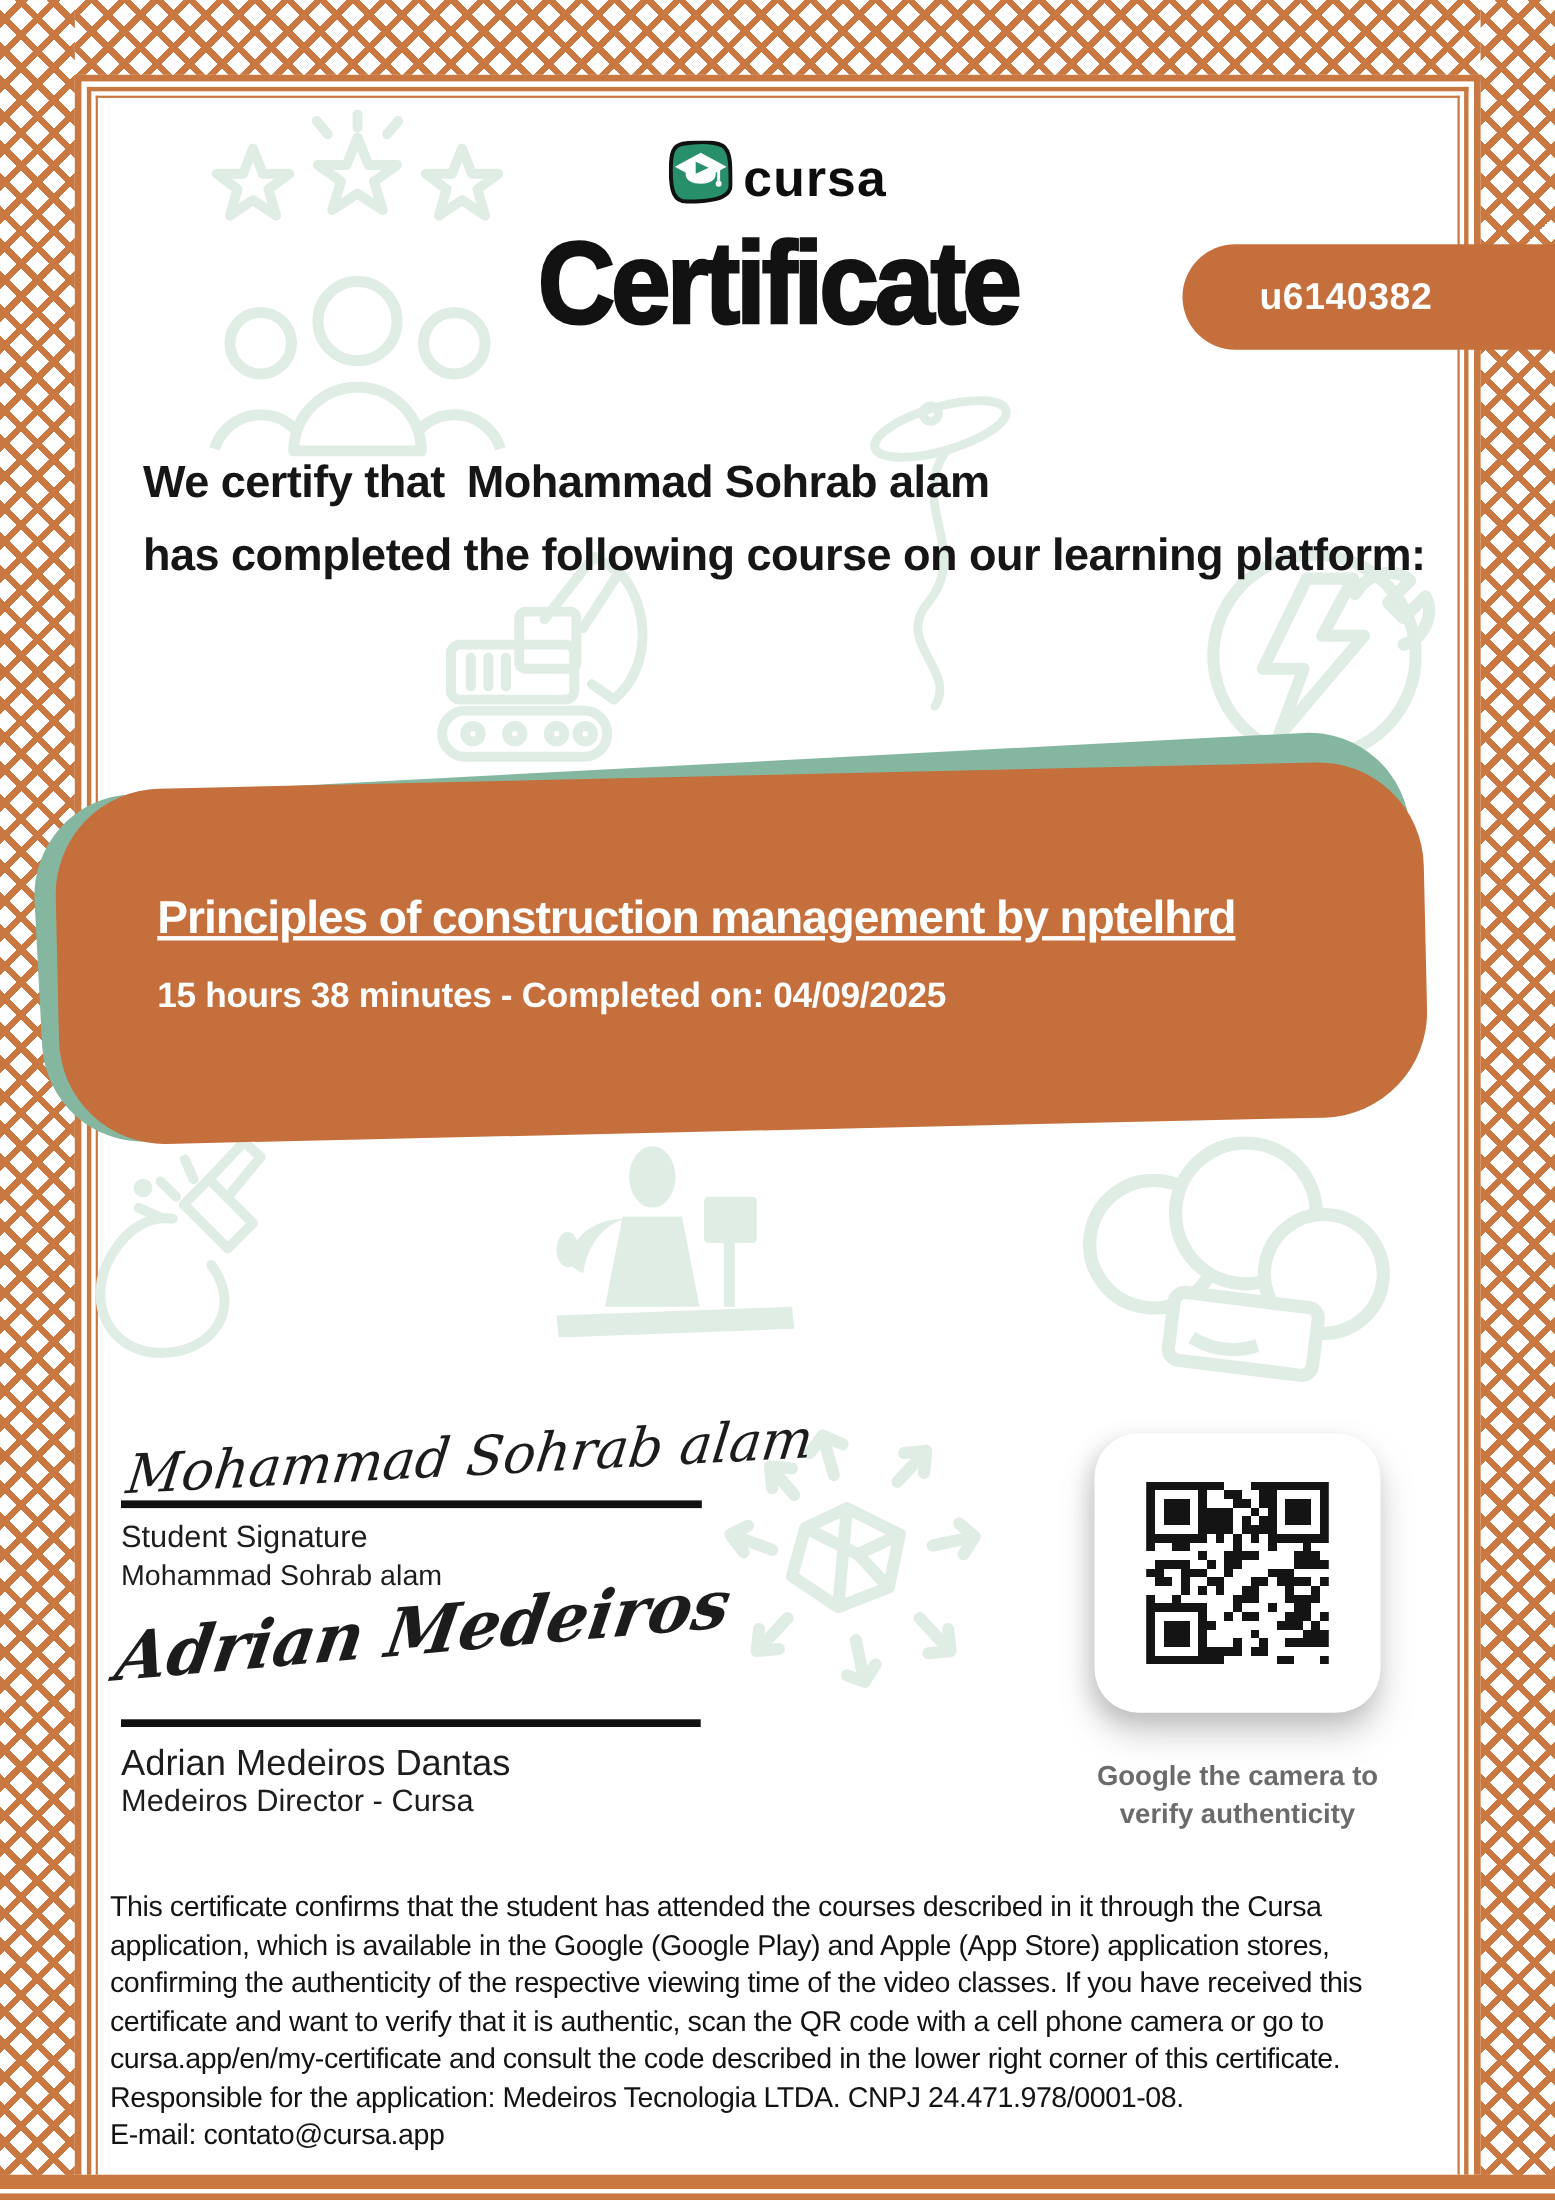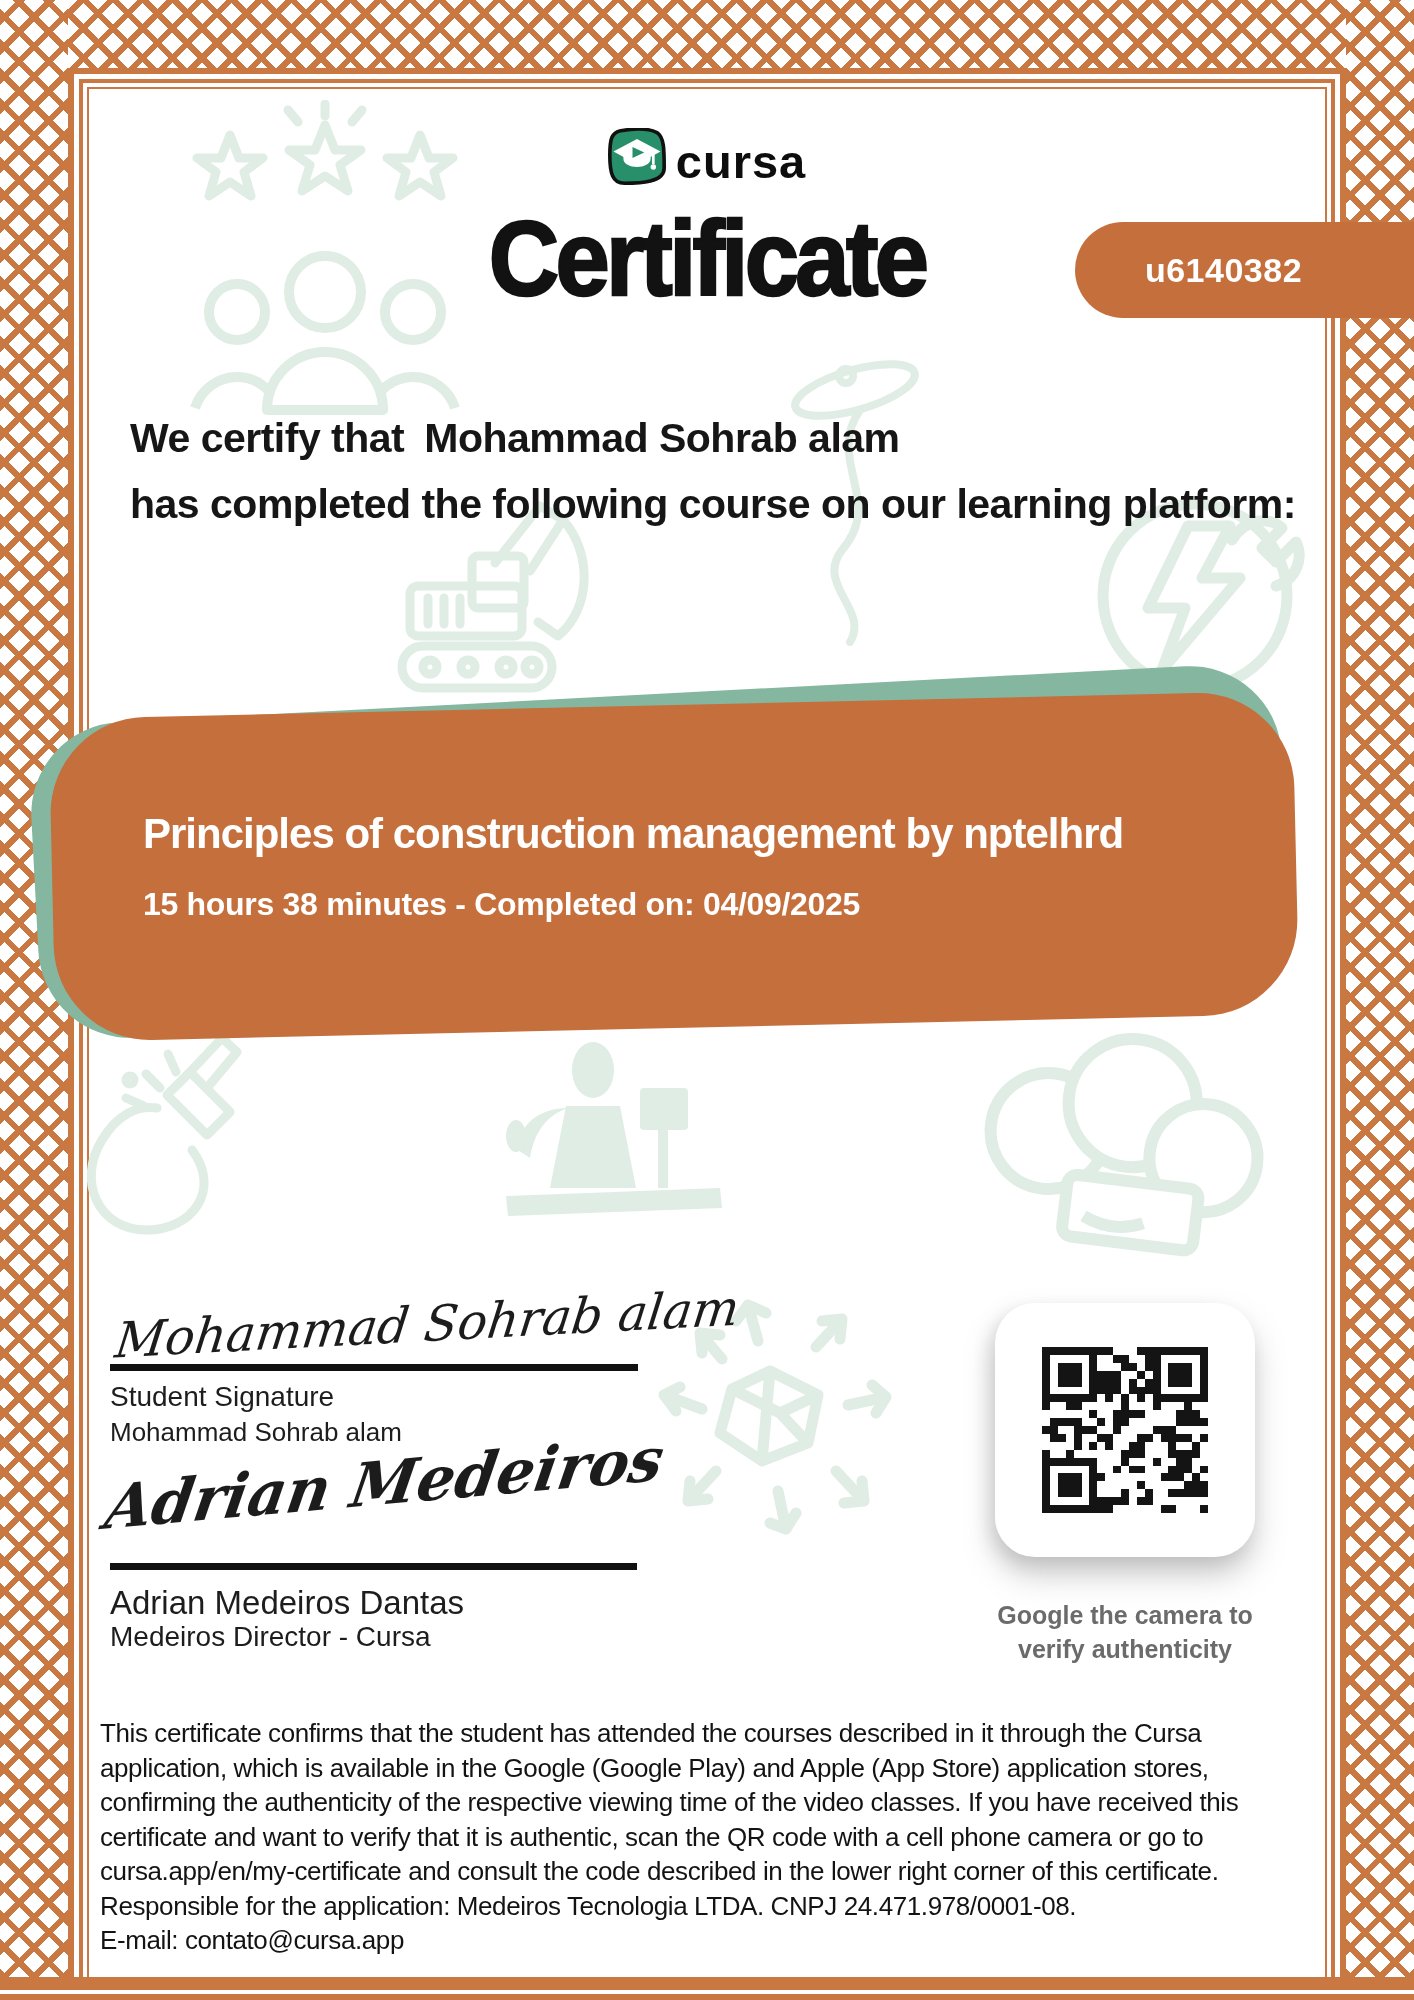--- a/index.html
+++ b/index.html
@@ -43,21 +43,21 @@
   .id-badge span{color:#fff;font-size:34px;font-weight:bold;letter-spacing:.5px;}
 
   .intro{left:130px;top:405px;z-index:5;color:#161616;font-weight:bold;font-size:41px;letter-spacing:-.5px;line-height:66px;}
   .intro .name{margin-left:20px;}
 
   
   .blob-teal{left:34px;top:694px;width:1252px;height:316px;background:#85b7a0;border-radius:92px;
              transform:rotate(-3deg);z-index:3;}
   .blob-orange{left:52px;top:705px;width:1244px;height:323px;background:#c56f3c;border-radius:96px;
                transform:rotate(-1.3deg);z-index:3;}
-  .course-title{left:143px;top:810px;width:1100px;color:#fff;font-size:42px;font-weight:bold;letter-spacing:-1px;z-index:4;}
+  .course-title{left:143px;top:810px;width:1100px;color:#fff;font-size:42px;font-weight:bold;letter-spacing:-1px;z-index:4;text-decoration:underline;}
   .course-meta{left:143px;top:886px;width:1000px;color:#fff;font-size:32px;font-weight:bold;letter-spacing:-.3px;z-index:4;}
 
   
   .script{font-family:"DejaVu Serif",serif;font-style:italic;color:#1c1c1c;z-index:5;white-space:nowrap;}
   .script1{left:115px;top:1296px;font-size:49px;transform:rotate(-3deg) skewX(-10deg);}
   .script2{left:105px;top:1448px;font-size:60px;font-weight:bold;transform:rotate(-5deg) skewX(-14deg);}
   .sig-line{height:7px;background:#111;z-index:5;}
   .sig-line1{left:110px;top:1364px;width:528px;}
   .sig-line2{left:110px;top:1563px;width:527px;}
   .sig-label{left:110px;color:#1d1d1d;z-index:5;}

